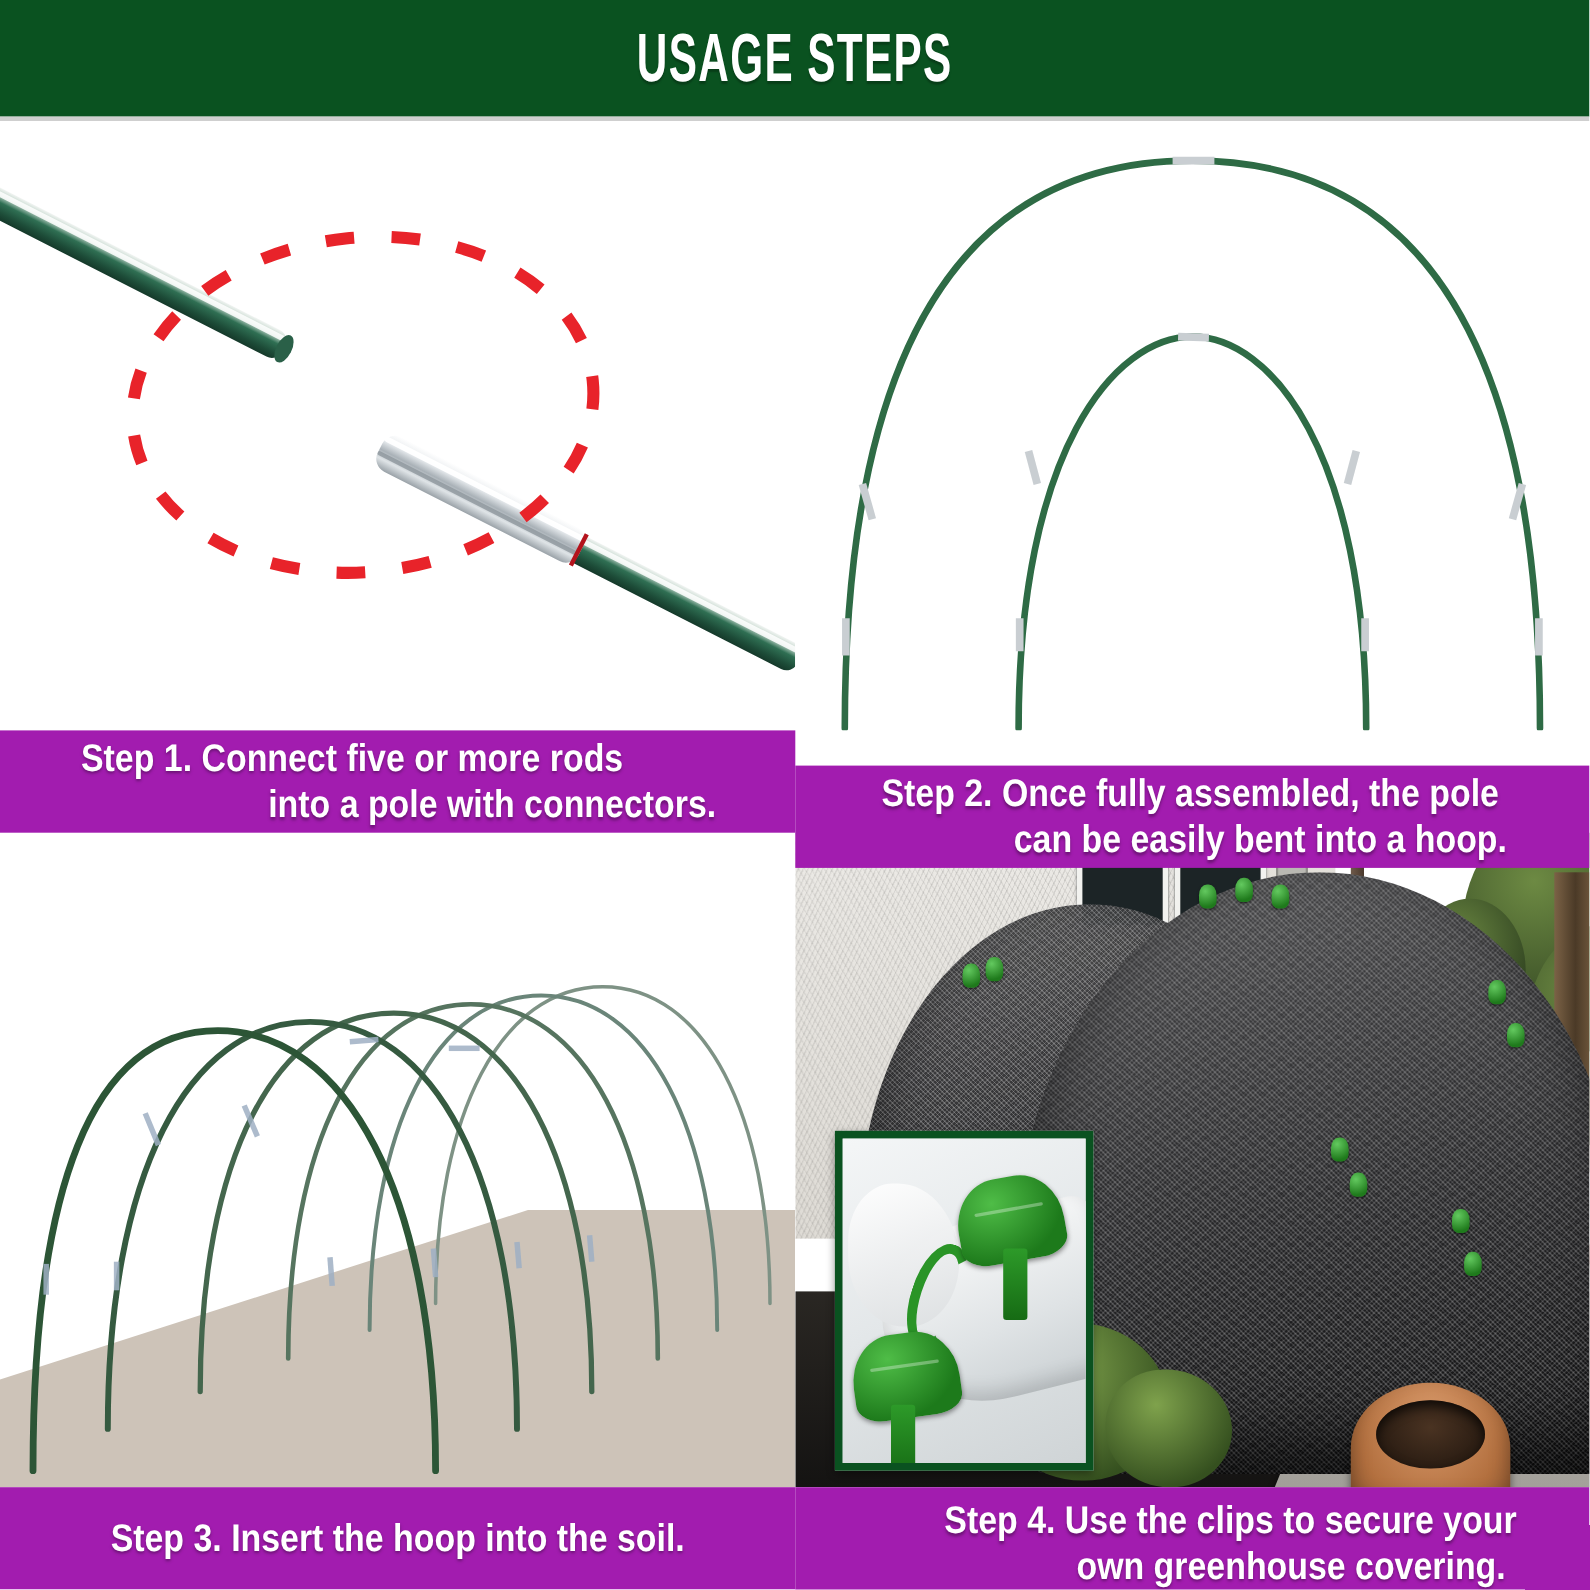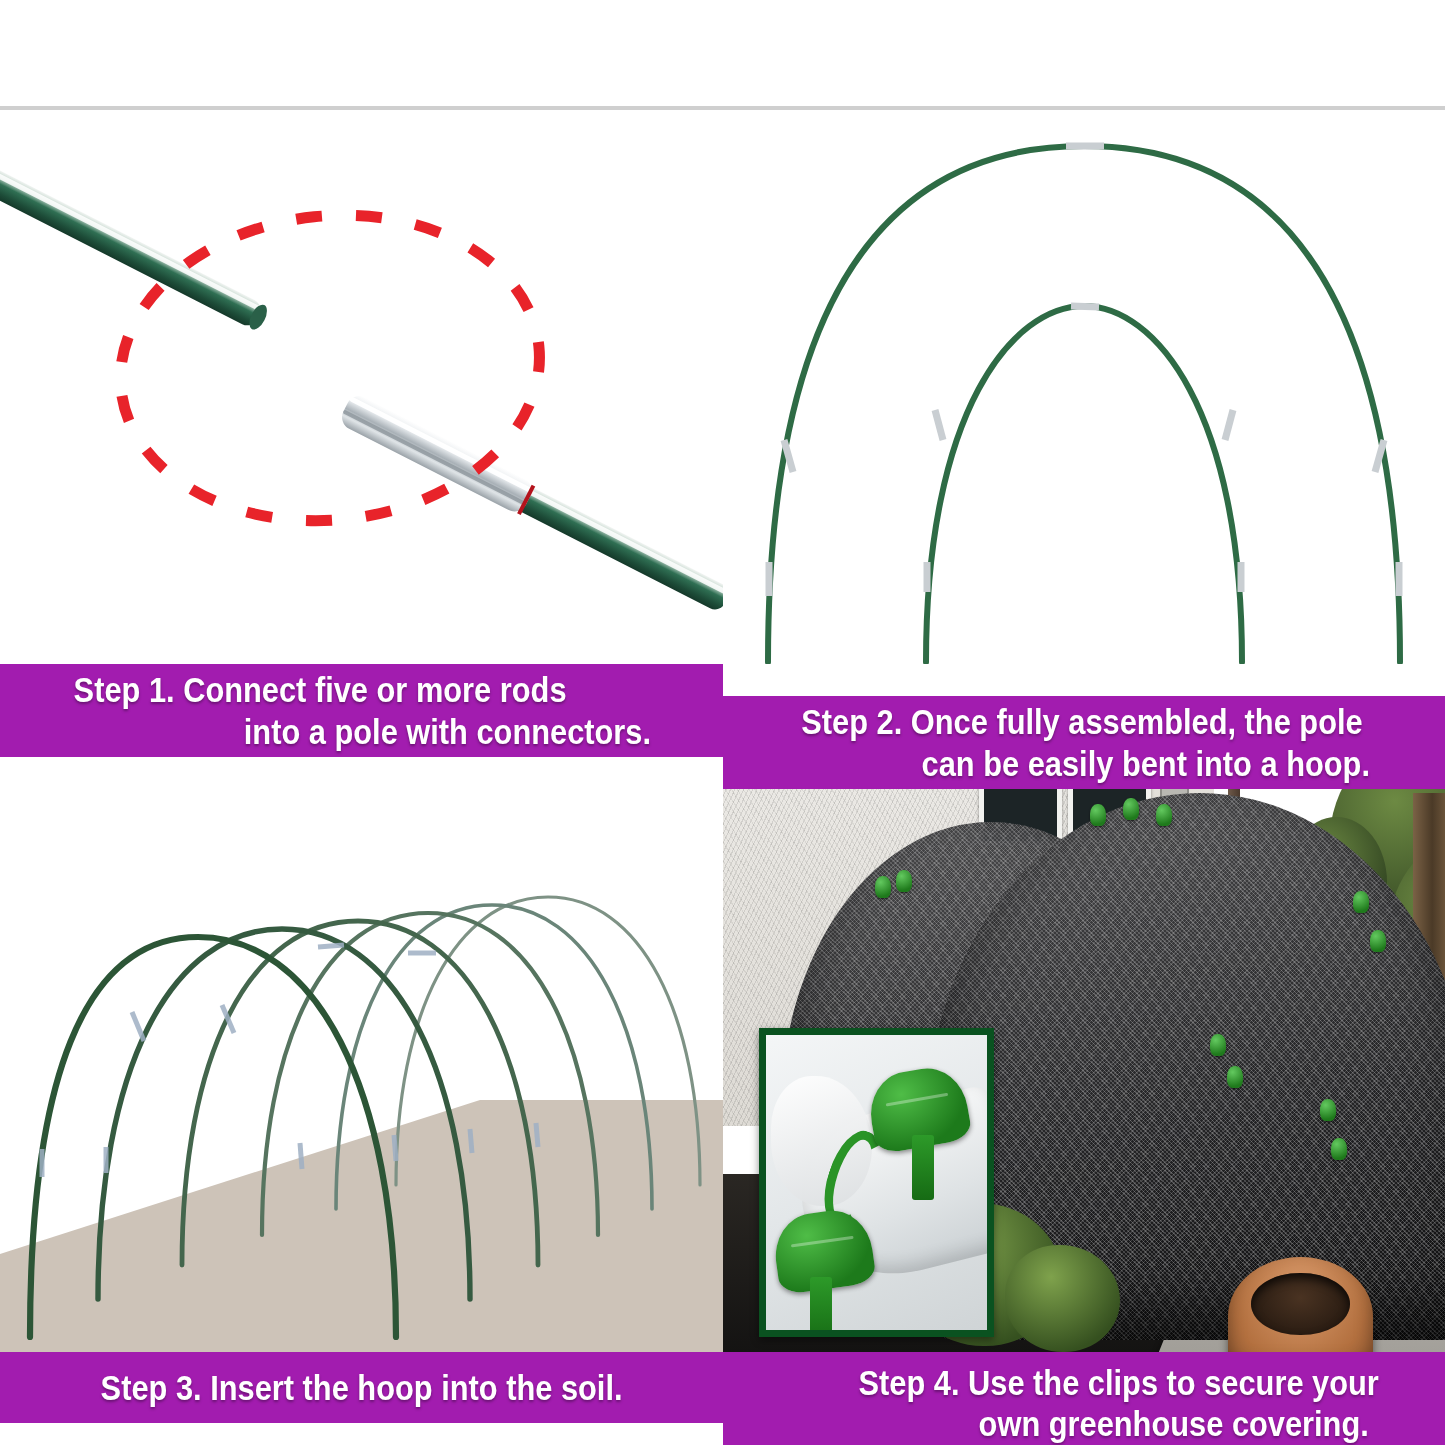--- a/index.html
+++ b/index.html
@@ -46,21 +46,21 @@
     font-size: 35px;
     font-weight: 700;
     line-height: 1.18;
     transform: scaleX(0.88);
     text-shadow: 0 2px 3px rgba(0,0,0,.35);
   }
   .cap-1 { left: 0;   top: 664px;  width: 723px; height: 93px; }
   .cap-2 { left: 723px; top: 696px; width: 722px; height: 93px; }
   .cap-1 .ln, .cap-2 .ln { align-self: flex-start; margin-left: 26px; }
   .cap-1 .ln.l2, .cap-2 .ln.l2 { align-self: flex-end; margin-right: 30px; margin-left: 0; }
-  .cap-3 { left: 0;   top: 1352px; width: 723px; height: 71px; }
+  .cap-3 { left: 0;   top: 1352px; width: 723px; height: 93px; }
   .cap-4 { left: 723px; top: 1352px; width: 722px; height: 102px; }
   .cap-3 .ln { align-self: center; }
   .cap-4 .ln { align-self: flex-start; margin-left: 86px; }
   .cap-4 .ln.l2 { align-self: flex-end; margin-right: 36px; margin-left: 0; }
 
   
   .panel { position: absolute; overflow: hidden; background: #fff; }
   .p1 { left: 0;   top: 110px;  width: 723px; height: 554px; }
   .p2 { left: 723px; top: 110px; width: 722px; height: 554px; }
   .p3 { left: 0;   top: 757px;  width: 723px; height: 595px; }
@@ -202,20 +202,23 @@
   .clip-ridge {
     position: absolute; left: 18%; top: 36%; width: 64%; height: 5%;
     background: rgba(255,255,255,.32); border-radius: 4px;
   }
 </style>
 </head>
 <body>
 
 <div id="page">
 
+  <div class="header">
+    <div class="header-title">USAGE STEPS</div>
+  </div>
   <div class="header-rule"></div>
 
   <div class="panel p1">
     <svg viewBox="0 0 723 554" preserveAspectRatio="xMidYMid slice">
       <defs>
         <linearGradient id="rodg" x1="0" y1="0" x2="0" y2="1">
           <stop offset="0%" stop-color="#f2f5f3"></stop>
           <stop offset="22%" stop-color="#bcd2c6"></stop>
           <stop offset="45%" stop-color="#2f6f53"></stop>
           <stop offset="78%" stop-color="#1d4c38"></stop>

